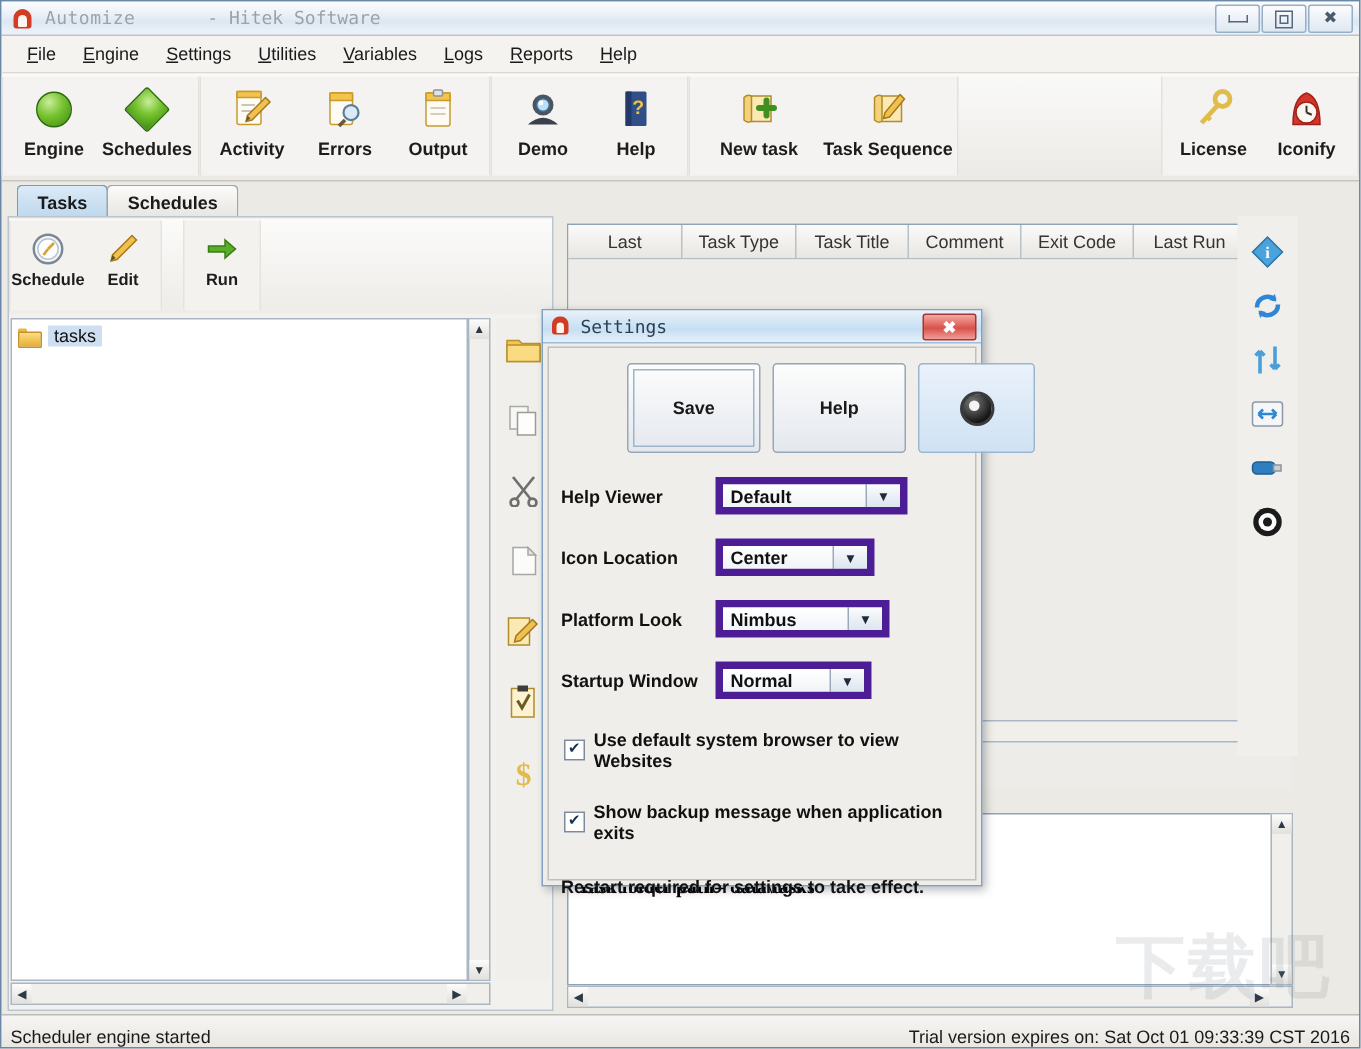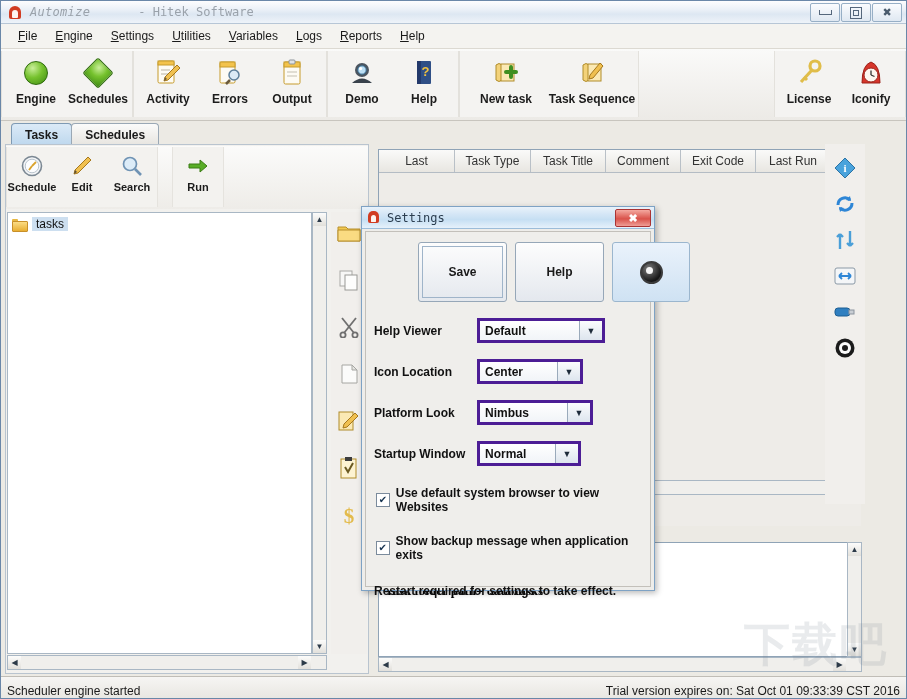--- a/index.html
+++ b/index.html
@@ -33,21 +33,20 @@
     border-radius:6px 6px 2px 2px;
   }
   .tb-icon .bell:after{
     content:"";position:absolute;left:3px;top:4px;width:6px;height:8px;
     background:#fdf4ef;border-radius:3px 3px 1px 1px;
   }
   .tb-title{
     margin-left:6px;color:#9aa2ab;font-size:12px;
     font-family:"DejaVu Sans Mono",monospace;
     letter-spacing:0.3px;
-    font-style:italic;
   }
   .tb-sub{margin-left:48px;color:#9aa2ab;font-size:12px;font-family:"DejaVu Sans Mono",monospace;}
   .winbtns{position:absolute;right:4px;top:2px;display:flex;gap:1px;}
   .winbtn{
     width:28px;height:17px;
     border:1px solid #97afc6;
     background:linear-gradient(to bottom,#fbfcfe,#dfe8f2);
     border-radius:2px;
     display:flex;align-items:center;justify-content:center;
     color:#4a5b6d;font-size:11px;line-height:1;
@@ -253,21 +252,21 @@
   .dbtn.icononly{min-width:52px;background:linear-gradient(to bottom,#eaf2fb,#cfe2f3);border-color:#9bb6ce;}
   .gear-ic{width:19px;height:19px;border-radius:50%;
     background:radial-gradient(circle at 35% 30%,#7c7c7c,#171717 70%);
     border:2px solid #3b3b3b;position:relative;}
   .gear-ic:after{content:"";position:absolute;left:4px;top:4px;width:7px;height:7px;
     border-radius:50%;background:#f4f4f4;}
 
   .frow{display:flex;align-items:center;margin:16px 0 0 8px;}
   .flabel{font-size:12px;font-weight:bold;color:#111;width:103px;}
   .combo{
-    height:25px;border:3px solid #4c1d95;box-sizing:border-box;
+    height:25px;border:5px solid #4c1d95;box-sizing:border-box;
     display:flex;align-items:stretch;background:#fff;
   }
   .combo .val{
     flex:1;display:flex;align-items:center;padding-left:5px;
     background:linear-gradient(to bottom,#ffffff,#f1f4f8);
     font-size:12px;font-weight:bold;color:#111;
   }
   .combo .arw{
     width:22px;border-left:1px solid #9aaabb;
     background:linear-gradient(to bottom,#fbfcfd,#dde5ee);
@@ -481,29 +480,20 @@
       </div>
       <div class="sbtn">
         <div class="ic">
           <svg width="24" height="24" viewBox="0 0 24 24">
               <path d="M18 3 L21 6 L8 19 L4 20 L5 16 Z" fill="#f0c050" stroke="#a6781c"></path>
               <path d="M4 20 L5 16 L7 18 Z" fill="#5c4f33"></path>
             </svg>
         </div>
         <div class="lbl">Edit</div>
       </div>
-      <div class="sbtn">
-        <div class="ic">
-          <svg width="24" height="24" viewBox="0 0 24 24">
-              <circle cx="10" cy="10" r="6.5" fill="#dcecf8" stroke="#6f93b4" stroke-width="1.7"></circle>
-              <line x1="15" y1="15" x2="21" y2="21" stroke="#6f93b4" stroke-width="2.6"></line>
-            </svg>
-        </div>
-        <div class="lbl">Search</div>
-      </div>
     </div>
     <div class="sgroup" style="margin-left:14px;">
       <div class="sbtn">
         <div class="ic">
           <svg width="24" height="24" viewBox="0 0 24 24">
               <path d="M3 10 h11 v-4 l7 6 l-7 6 v-4 h-11 Z" fill="#59ad27" stroke="#3a7c14"></path>
             </svg>
         </div>
         <div class="lbl">Run</div>
       </div>

